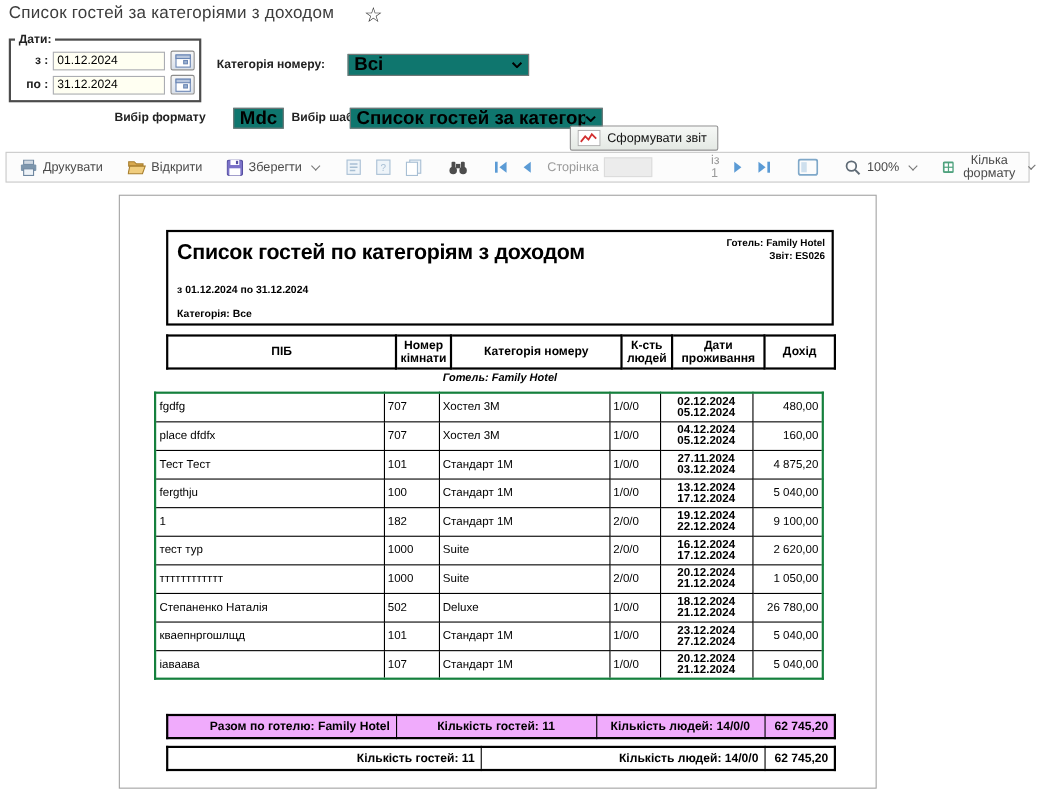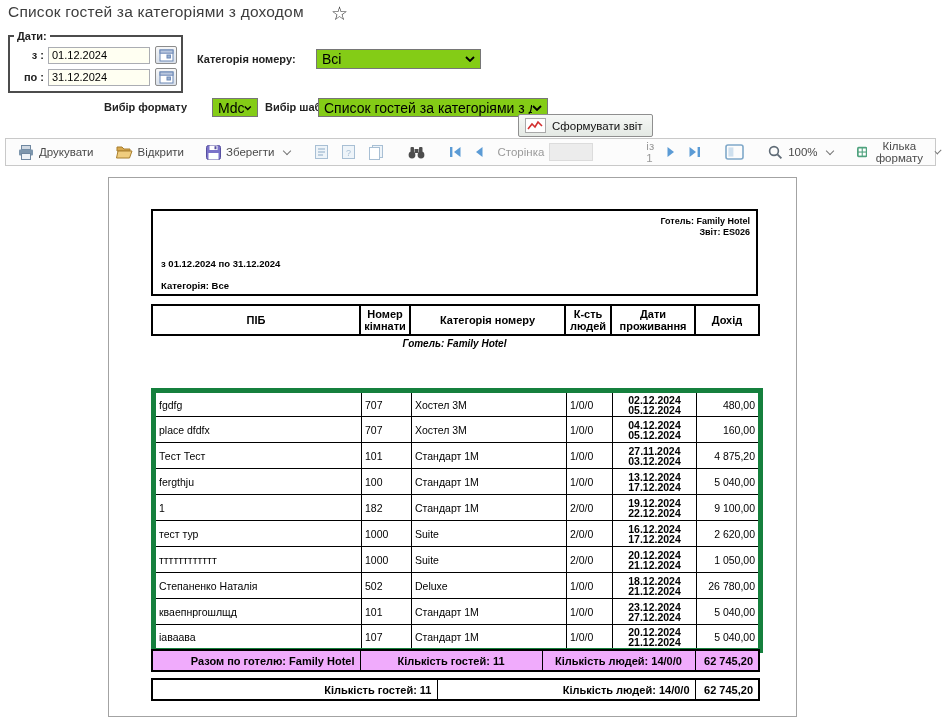--- a/index.html
+++ b/index.html
@@ -14,22 +14,22 @@
   #dates-fieldset { left:8px; top:30px; width:153px; height:63px;
     border:2px solid #4c4c4c; }
   #dates-fieldset legend { font-size:11px; font-weight:bold; color:#222; margin-left:4px; padding:0 3px; }
   .date-row { display:flex; align-items:center; margin:4px 4px 0 6px; }
   .date-row label { width:28px; text-align:right; font-size:11px; font-weight:bold; color:#222; margin-right:4px; }
   .date-input { width:102px; height:17px; background:#fffff2; border:1px solid #abadb3;
     font-size:11px; padding:0 3px; color:#000; font-family:"Liberation Sans",sans-serif; }
   .cal-btn { width:22px; height:18px; margin-left:5px; border:1px solid #8c8c8c; border-radius:2px;
     background:linear-gradient(#f7f7f7,#d9e0ea); display:flex; align-items:center; justify-content:center; padding:0; cursor:pointer; }
 
-  .fake-select { background:#84cc16; border:1px solid #767676; display:flex; align-items:center;
-    font-size:14px; color:#000; padding:0 5px; justify-content:space-between; cursor:pointer; }
+  .fake-select { background:#0f766e; border:1px solid #767676; display:flex; align-items:center;
+    font-size:17px; color:#000; padding:0 5px; justify-content:space-between; cursor:pointer;font-weight:bold; }
   #category-label { left:197px; top:53px; font-size:11px; font-weight:bold; color:#222; }
   #category-select { left:316px; top:49px; width:165px; height:20px; }
   #format-label { left:104px; top:101px; font-size:11px; font-weight:bold; color:#222; }
   #format-select { left:212px; top:98px; width:46px; height:19px; }
   #template-label { left:265px; top:101px; font-size:11px; font-weight:bold; color:#222; }
   #template-select { left:318px; top:98px; width:230px; height:19px; }
 
   #generate-btn { left:518px; top:114px; height:23px; padding:0 9px 0 6px;
     background:linear-gradient(#f6f8f6,#e4e9e4); border:1px solid #8f8f8f; border-radius:2px;
     display:flex; align-items:center; gap:6px; font-size:11.5px; color:#111; cursor:pointer;
@@ -57,21 +57,21 @@
   #rpt-category { left:8px; top:69px; font-size:9.5px; font-weight:600; }
 
   table { border-collapse:collapse; table-layout:fixed; }
   #header-table { left:42px; top:126px; width:607px; }
   #header-table th { border:2px solid #000; font-size:11px; font-weight:bold; height:30px;
     text-align:center; padding:0 2px; line-height:12px; }
 
   #group-band { left:42px; top:160px; width:607px; text-align:center;
     font-size:10px; font-weight:bold; font-style:italic; }
 
-  #guest-table { left:42px; top:178px; width:607px; border:5px solid #15803d;margin-top:32px; }
+  #guest-table { left:31px; top:178px; width:607px; border:2px solid #15803d; }
   #guest-table td { border:1px solid #000; height:26px; font-size:10.5px; padding:0 3px; color:#000; }
   td.c-name { text-align:left; padding-left:6px; }
   td.c-center { text-align:left; }
   td.c-dates { text-align:center; font-size:8.5px; line-height:10px; font-weight:600; }
   td.c-income { text-align:right; padding-right:5px; }
 
   #total-table { left:42px; top:471px; width:607px; border:2px solid #000; background:#f0abfc; }
   #total-table td { border:1px solid #000; height:21px; font-size:11px; font-weight:bold; padding:0 5px; }
   #summary-table { left:42px; top:500px; width:607px; border:2px solid #000; }
   #summary-table td { border:1px solid #000; height:21px; font-size:11px; font-weight:bold; padding:0 5px; }
@@ -255,20 +255,21 @@
         <rect x="8.9" y="8.9" width="4.6" height="4.6" fill="#fff"></rect>
       </svg>
     <span>Кілька формату</span>
     <span class="chev"></span>
   </button>
   <button id="help-btn">?</button>
 </div>
 
 <div class="abs" id="sheet">
   <div class="abs" id="rpt-header-box">
+    <div class="abs" id="rpt-title">Список гостей по категоріям з доходом</div>
     <div class="abs" id="rpt-meta">
       <div>Готель: Family Hotel</div>
       <div>Звіт: ES026</div>
     </div>
     <div class="abs" id="rpt-period">з 01.12.2024 по 31.12.2024</div>
     <div class="abs" id="rpt-category">Категорія: Все</div>
   </div>
 
   <table class="abs" id="header-table">
     <colgroup>

